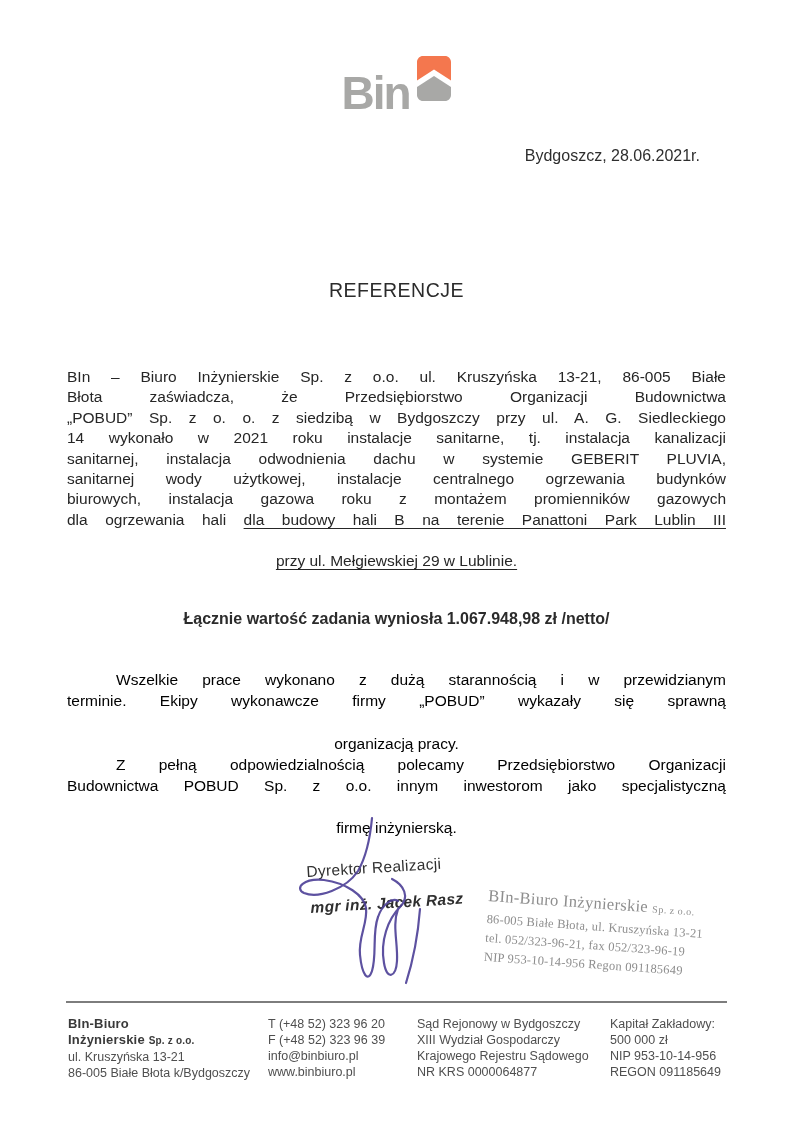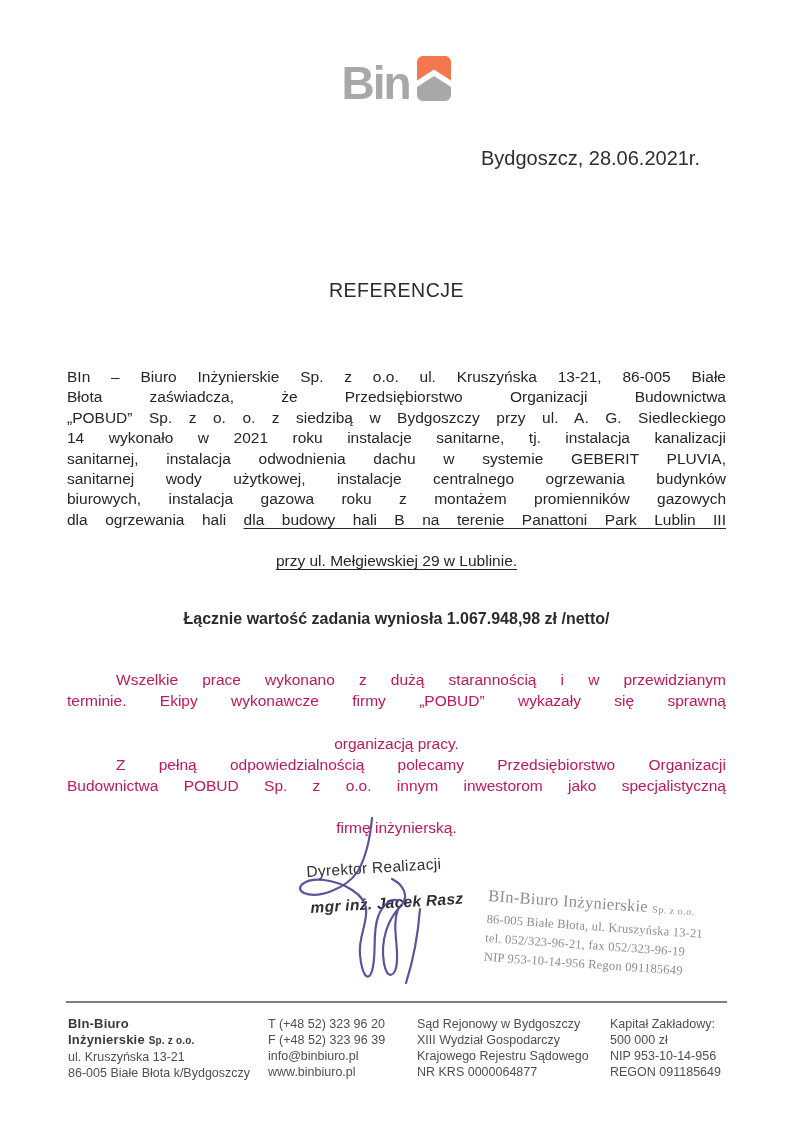--- a/index.html
+++ b/index.html
@@ -3,33 +3,33 @@
 <meta charset="utf-8">
 <style>
   html,body{margin:0;padding:0;background:#e8e8e8;}
   .page{
     position:relative;width:793px;height:1121px;background:#ffffff;
     margin:0 auto;overflow:hidden;
     font-family:"Liberation Sans","DejaVu Sans",sans-serif;color:#262626;
   }
   
   .logo-row{position:absolute;left:0;right:0;top:56px;display:flex;justify-content:center;align-items:flex-start;}
-  .logo-text{font-size:46px;font-weight:800;letter-spacing:-2px;color:#a8a8a6;line-height:1;margin-top:4px;}
+  .logo-text{font-size:46px;font-weight:800;letter-spacing:-2px;color:#a8a8a6;line-height:1;margin-top:14px;}
   .logo-mark{margin-left:6px;}
   
-  .date-line{position:absolute;left:0;right:93px;top:147px;text-align:right;font-size:20px;color:#2e2e2e;}
+  .date-line{position:absolute;left:0;right:93px;top:147px;text-align:right;font-size:16px;color:#2e2e2e;}
   
   .doc-title{position:absolute;left:0;right:0;top:279px;text-align:center;font-size:19.5px;font-weight:normal;letter-spacing:.5px;color:#2b2b2b;}
   
   .body-block{position:absolute;left:67px;width:659px;top:367px;font-size:15.5px;line-height:20.4px;color:#262626;}
   .jline{text-align:justify;text-align-last:justify;height:20.4px;overflow:hidden;}
   .lline{text-align:center;height:20.4px;overflow:hidden;margin-top:21px;}
   .uline{text-decoration:underline;text-underline-offset:3px;}
   .amount-line{position:absolute;left:0;right:0;top:592px;text-align:center;font-weight:bold;font-size:16px;color:#2b2b2b;margin-top:18px;}
-  .para-block{position:absolute;left:67px;width:659px;top:669px;font-size:15.5px;line-height:21.3px;color:#be185d;}
+  .para-block{position:absolute;left:67px;width:659px;top:669px;font-size:15.5px;line-height:21.3px;color:#000000;}
   .para-block .jline,.para-block .lline{height:21.3px;}
   .indent{text-indent:49px;}
   
   .sig-role{position:absolute;left:306px;top:863px;font-size:15.5px;color:#2f2f2f;transform:rotate(-3.5deg);transform-origin:left top;letter-spacing:.3px;}
   .sig-name{position:absolute;left:310px;top:899px;font-size:15.5px;font-style:italic;font-weight:bold;color:#2f2f2f;transform:rotate(-3.5deg);transform-origin:left top;letter-spacing:.3px;}
   .sig-ink{position:absolute;left:280px;top:805px;}
   
   .stamp{position:absolute;left:489px;top:886px;width:260px;transform:rotate(4deg);transform-origin:left top;
     font-family:"Liberation Serif","DejaVu Serif",serif;color:#8e8e8e;}
   .stamp-l1{font-size:16.5px;margin-bottom:4px;letter-spacing:.3px;}

